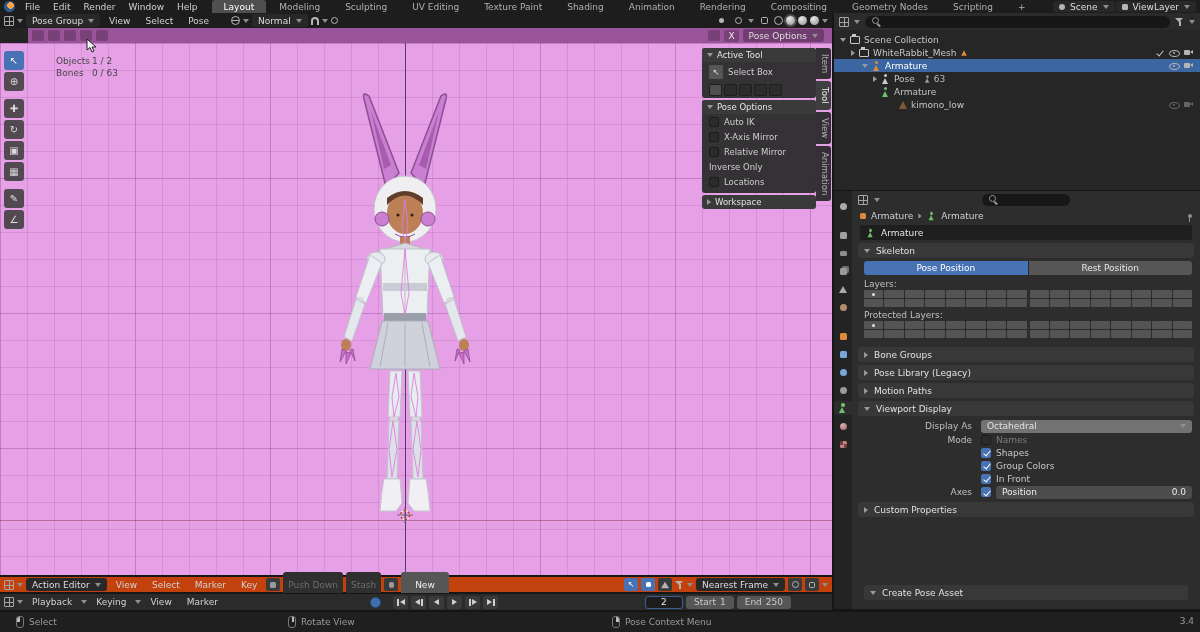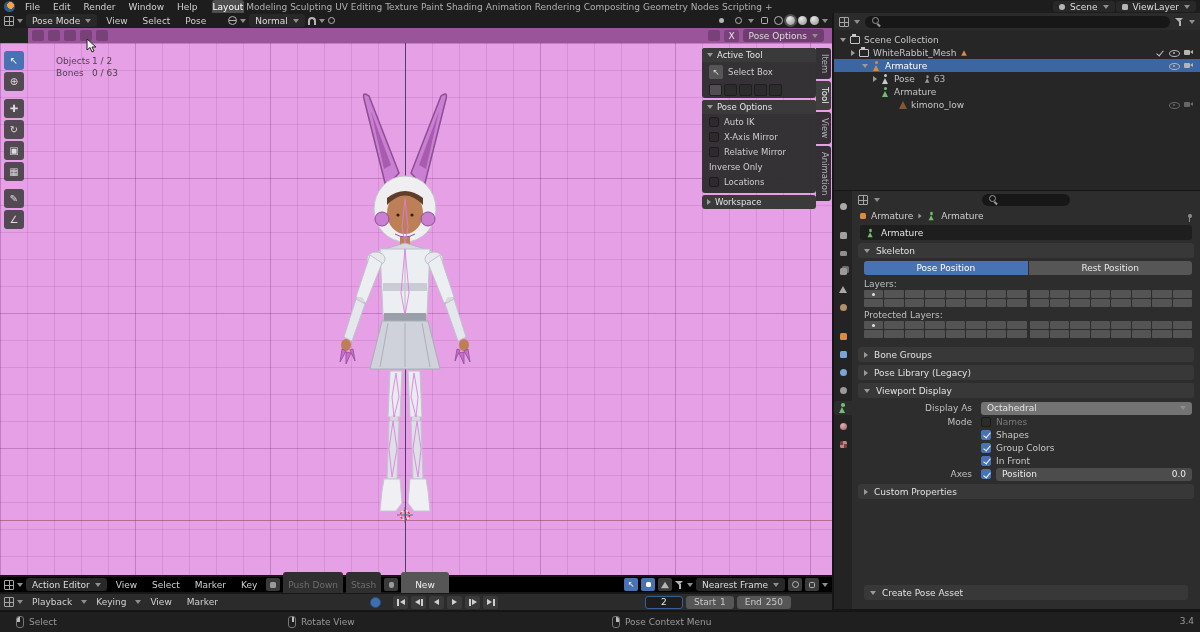--- a/index.html
+++ b/index.html
@@ -45,21 +45,21 @@
   .iglobe{width:9px;height:9px;border:1px solid #b5b5b5;border-radius:50%;position:relative;flex:none}
   .iglobe::after{content:"";position:absolute;left:0;top:3px;width:7px;height:1px;background:#b5b5b5}
   .sphere{width:9px;height:9px;border-radius:50%;background:radial-gradient(circle at 35% 30%,#e8e8e8,#8f8f8f);flex:none}
   .sphere.wire{background:none;border:1px solid #b5b5b5}
   .itri-warn{width:0;height:0;border-left:5px solid transparent;border-right:5px solid transparent;border-bottom:8px solid #b5b5b5;flex:none}
   .ipin{width:4px;height:4px;border-radius:50%;background:#8d8d8d;position:relative;flex:none}
   .ipin::after{content:"";position:absolute;left:1.3px;top:3.5px;width:1.2px;height:5px;background:#8d8d8d}
   
   #topbar{left:0;top:0;width:1200px;height:13px;background:#1d1d1d;display:flex;align-items:center;padding:0 4px;gap:1px}
   .blogo{width:11px;height:11px;border-radius:50%;background:radial-gradient(circle at 60% 40%,#ff9f43 0 35%,#2a5d8f 36% 100%);margin-right:3px;flex:none}
-  .ws-tab{padding:1px 1px;height:13px;display:inline-flex;align-items:center;border-radius:3px 3px 0 0;color:#b0b0b0;white-space:nowrap}
+  .ws-tab{padding:1px 12px;height:13px;display:inline-flex;align-items:center;border-radius:3px 3px 0 0;color:#b0b0b0;white-space:nowrap}
   .ws-tab.active{background:#4f4f4f;color:#fff}
   
   #vp-header{left:0;top:13px;width:832px;height:15px;background:#1d1d1d;display:flex;align-items:center;gap:3px;padding:0 4px}
   #tool-settings{left:0;top:28px;width:832px;height:15px;background:#9a559a;display:flex;align-items:center;gap:4px}
   #tool-settings .stub{width:28px;height:15px;background:#232323;flex:none}
   .ts-ico{width:12px;height:11px;background:rgba(0,0,0,.22);border-radius:2px;flex:none}
   .ts-btn{height:12px;padding:0 4px;border-radius:2px;background:rgba(0,0,0,.22);display:inline-flex;align-items:center;color:#f0e2f0}
   
   #viewport{left:0;top:43px;width:832px;height:532px;background:#e6a0e6;overflow:hidden;
     background-image:
@@ -82,21 +82,21 @@
   .np-head{height:14px;display:flex;align-items:center;gap:4px;padding:0 5px;background:#3a3a3a;color:#e4e4e4}
   .np-row{display:flex;align-items:center;gap:5px;padding:2.5px 7px;color:#cfcfcf}
   .mini-btn{width:13px;height:12px;border-radius:2px;background:#2c2c2c;border:1px solid #1e1e1e}
   .mini-btn.first{background:#4f4f4f}
   #ntabs{right:1px;top:5px;width:15px;display:flex;flex-direction:column;gap:2px}
   .ntab{writing-mode:vertical-rl;background:rgba(38,38,38,.92);color:#b0b0b0;padding:6px 1px;border-radius:0 3px 3px 0;font-size:8.5px}
   .ntab.active{background:#3f3f3f;color:#ececec}
   
   #mcursor{left:86px;top:38px}
   
-  #dopesheet{left:0;top:576px;width:832px;height:16px;background:#000000;display:flex;align-items:center;gap:3px;padding:0 4px;border-top:1px solid #171717}
+  #dopesheet{left:0;top:576px;width:832px;height:16px;background:#c2410c;display:flex;align-items:center;gap:3px;padding:0 4px;border-top:1px solid #171717}
   #timeline{left:0;top:593px;width:832px;height:17px;background:#2b2b2b;display:flex;align-items:center;gap:3px;padding:0 4px;border-top:1px solid #171717}
   .ebtn{height:25px;padding:0 5px;border-radius:3px;background:#3a3a3a;display:inline-flex;align-items:center;gap:4px;color:#d6d6d6;white-space:nowrap}
   .ebtn.disabled{background:#2f2f2f;color:#6d6d6d}
   .ebtn.light{background:#565656;color:#efefef;padding:0 14px}
   .hicon{width:14px;height:13px;border-radius:2px;display:flex;align-items:center;justify-content:center;background:#3a3a3a;flex:none}
   .hicon.blue{background:#4772b3}
   .tbtn{width:15px;height:13px;border-radius:2px;background:#3a3a3a;display:flex;align-items:center;justify-content:center;gap:1px;flex:none}
   .tp{width:0;height:0;border-top:3.5px solid transparent;border-bottom:3.5px solid transparent;border-left:5px solid #cfcfcf}
   .tp.l{border-left:none;border-right:5px solid #cfcfcf}
   .tbar{width:1.8px;height:7px;background:#cfcfcf}
@@ -182,21 +182,21 @@
     <span class="psq" style="background:#b5b5b5;width:6px;height:6px"></span>
     <span>ViewLayer</span>
     <span class="cdn"></span>
   </span>
 </div>
 
 <div id="vp-header" class="abs">
   <span class="igrid"></span>
   <span class="cdn"></span>
   <span class="dd">
-    <span>Pose Mode</span>
+    <span>Pose Group</span>
     <span class="cdn"></span>
   </span>
   <span class="menu-item">View</span>
   <span class="menu-item">Select</span>
   <span class="menu-item">Pose</span>
   <span style="width:10px"></span>
   <span class="iglobe"></span>
   <span class="cdn"></span>
   <span class="dd">
     <span>Normal</span>
@@ -723,20 +723,24 @@
     <div style="height:4px"></div>
     <div class="phead">
       <span class="trir"></span>
         <span>Bone Groups</span>
     </div>
     <div class="phead">
       <span class="trir"></span>
         <span>Pose Library (Legacy)</span>
     </div>
     <div class="phead">
+      <span class="trir"></span>
+        <span>Motion Paths</span>
+    </div>
+    <div class="phead">
       <span class="trid"></span>
         <span>Viewport Display</span>
     </div>
     <div class="prow">
       <span class="plabel">Display As</span>
       <span class="ddf">
         <span>Octahedral</span>
         <span class="cdn"></span>
       </span>
     </div>

